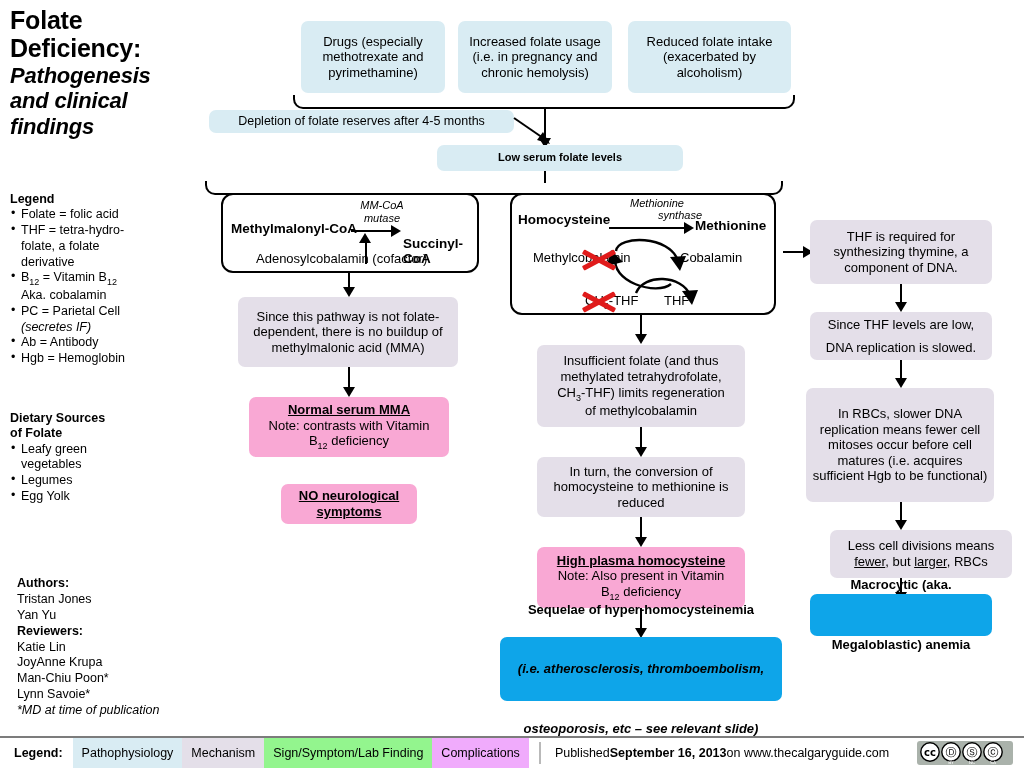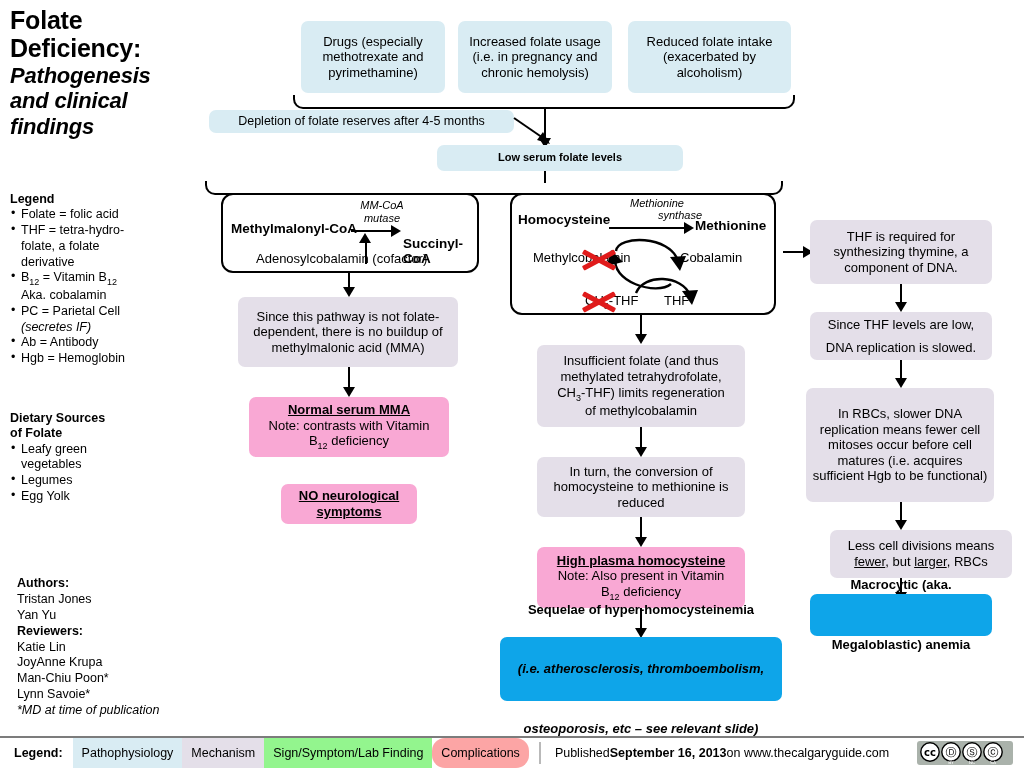--- a/index.html
+++ b/index.html
@@ -305,21 +305,21 @@
   <div class="box pink" style="left:810px; top:594px; width:182px; height:42px; flex-direction:column;">
     <div class="b">Macrocytic (aka.</div>
     <div class="b">Megaloblastic) anemia</div>
   </div>
 
   <div id="footer">
     <div class="f-cell" id="f-legend">Legend:</div>
     <div class="f-cell" style="background:#d9ecf3;">Pathophysiology</div>
     <div class="f-cell" style="background:#e4dfe9;">Mechanism</div>
     <div class="f-cell" style="background:#93f58e;">Sign/Symptom/Lab Finding</div>
-    <div class="f-cell" style="background:#fca5a5;border-radius:13px;">Complications</div>
+    <div class="f-cell" style="background:#f0abfc;">Complications</div>
     <div id="f-sep"></div>
     <div class="f-cell" id="f-pub">
       <span>Published </span>
         <span class="b">September 16, 2013</span>
         <span> on www.thecalgaryguide.com</span>
     </div>
     <div class="f-cell" id="cc">
       <svg width="96" height="26" viewBox="0 0 96 26">
         <rect x="0" y="1" width="96" height="24" rx="3" fill="#aab2ab"></rect>
         <circle cx="13" cy="12" r="9.2" fill="#fff" stroke="#000" stroke-width="1.4"></circle>

